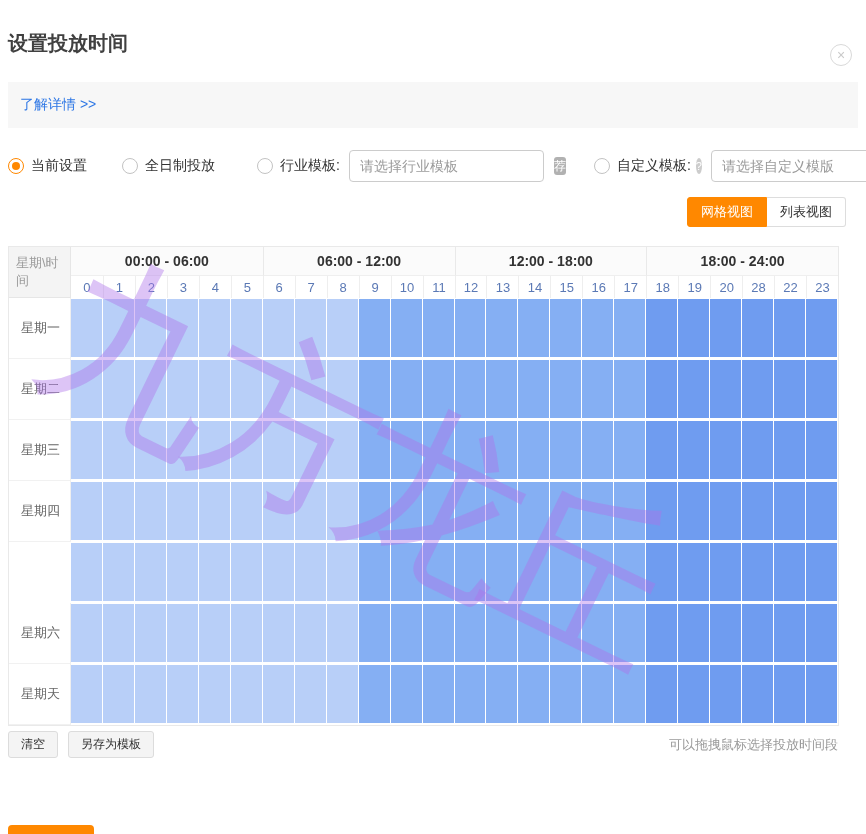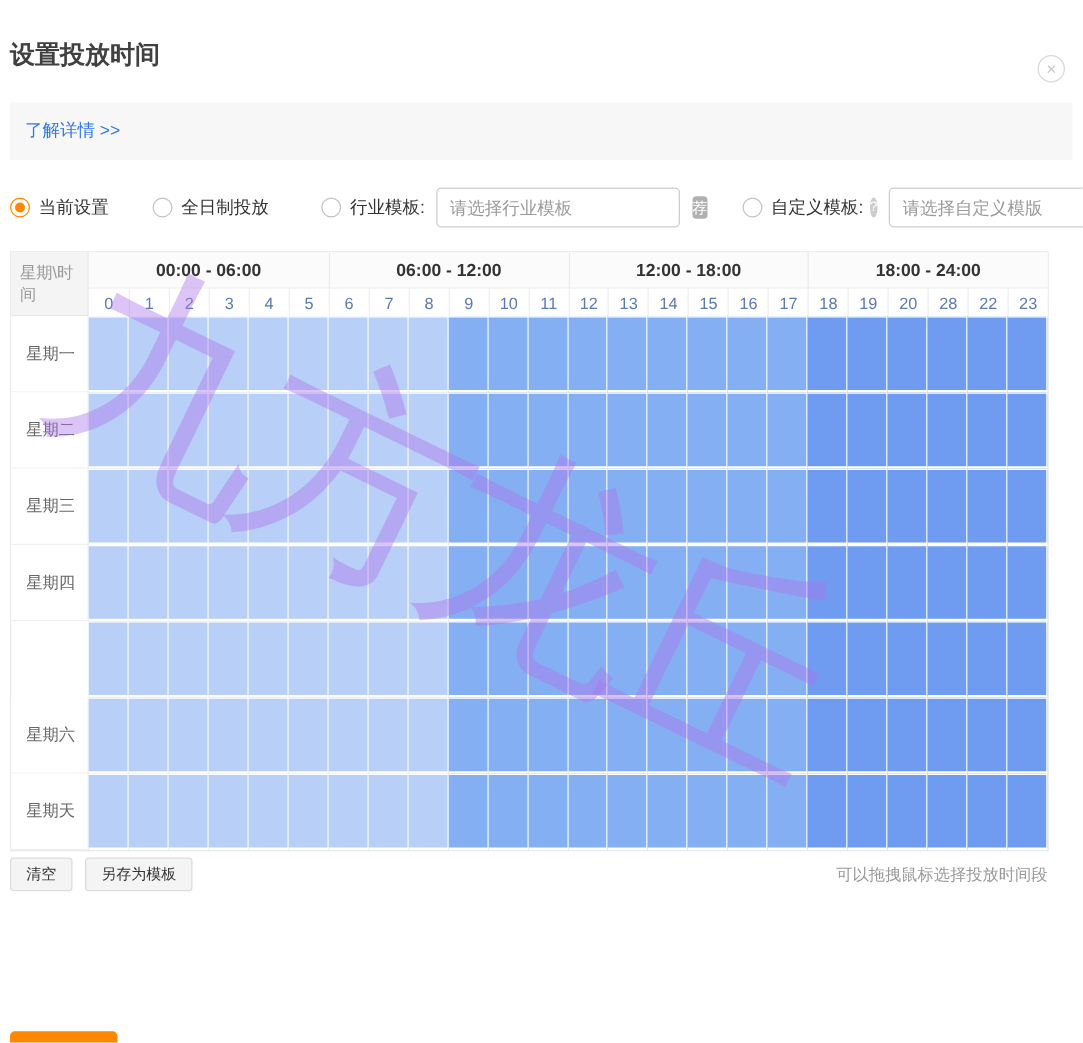--- a/index.html
+++ b/index.html
@@ -129,20 +129,24 @@
     <span class="opt-label">行业模板:</span>
     <input class="opt-input" placeholder="请选择行业模板" style="">
     <span class="badge">荐</span>
 
     <span class="radio gap-c"></span>
     <span class="opt-label">自定义模板:</span>
     <span class="help">?</span>
     <input class="opt-input" placeholder="请选择自定义模版" style="">
   </div>
 
+  <div class="toggle-row">
+    <button class="btn-grid-view">网格视图</button>
+    <button class="btn-list-view">列表视图</button>
+  </div>
 
   <div class="table-wrap">
     <div class="sched" id="sched">
         <div class="corner">星期\时间</div>
         <div class="tgroup first" style="grid-column: 2 / span 6;">00:00 - 06:00</div>
         <div class="tgroup" style="grid-column: 8 / span 6;">06:00 - 12:00</div>
         <div class="tgroup" style="grid-column: 14 / span 6;">12:00 - 18:00</div>
         <div class="tgroup" style="grid-column: 20 / span 6;">18:00 - 24:00</div>
         <div class="hourcell first" style="grid-column: 2;">0</div>
         <div class="hourcell" style="grid-column: 3;">1</div>

